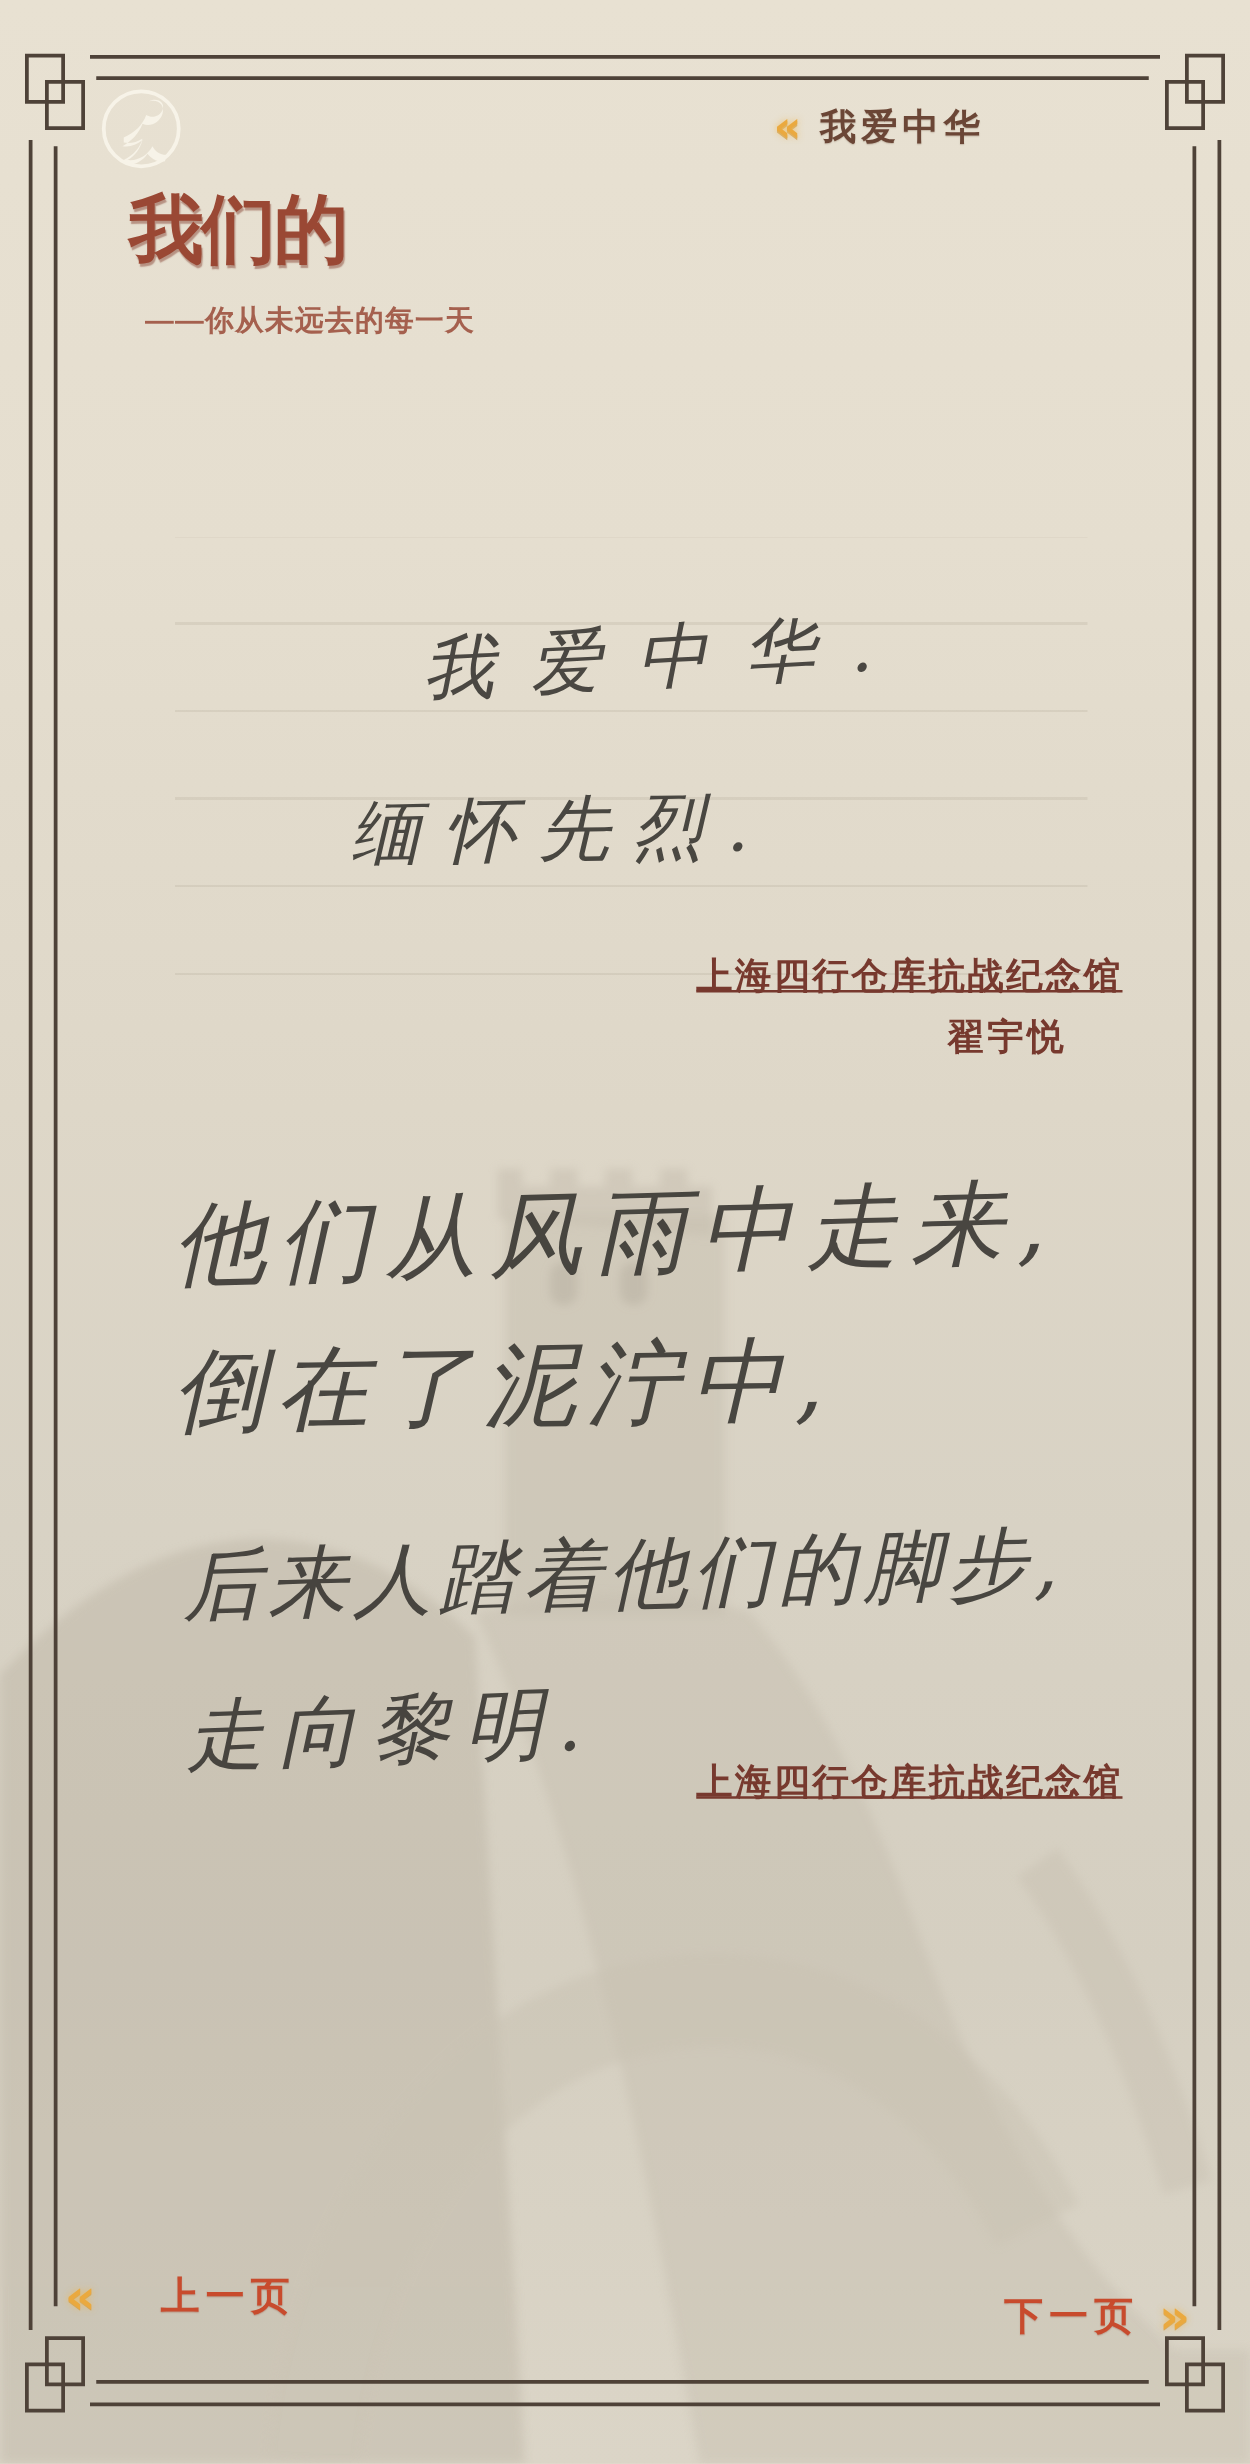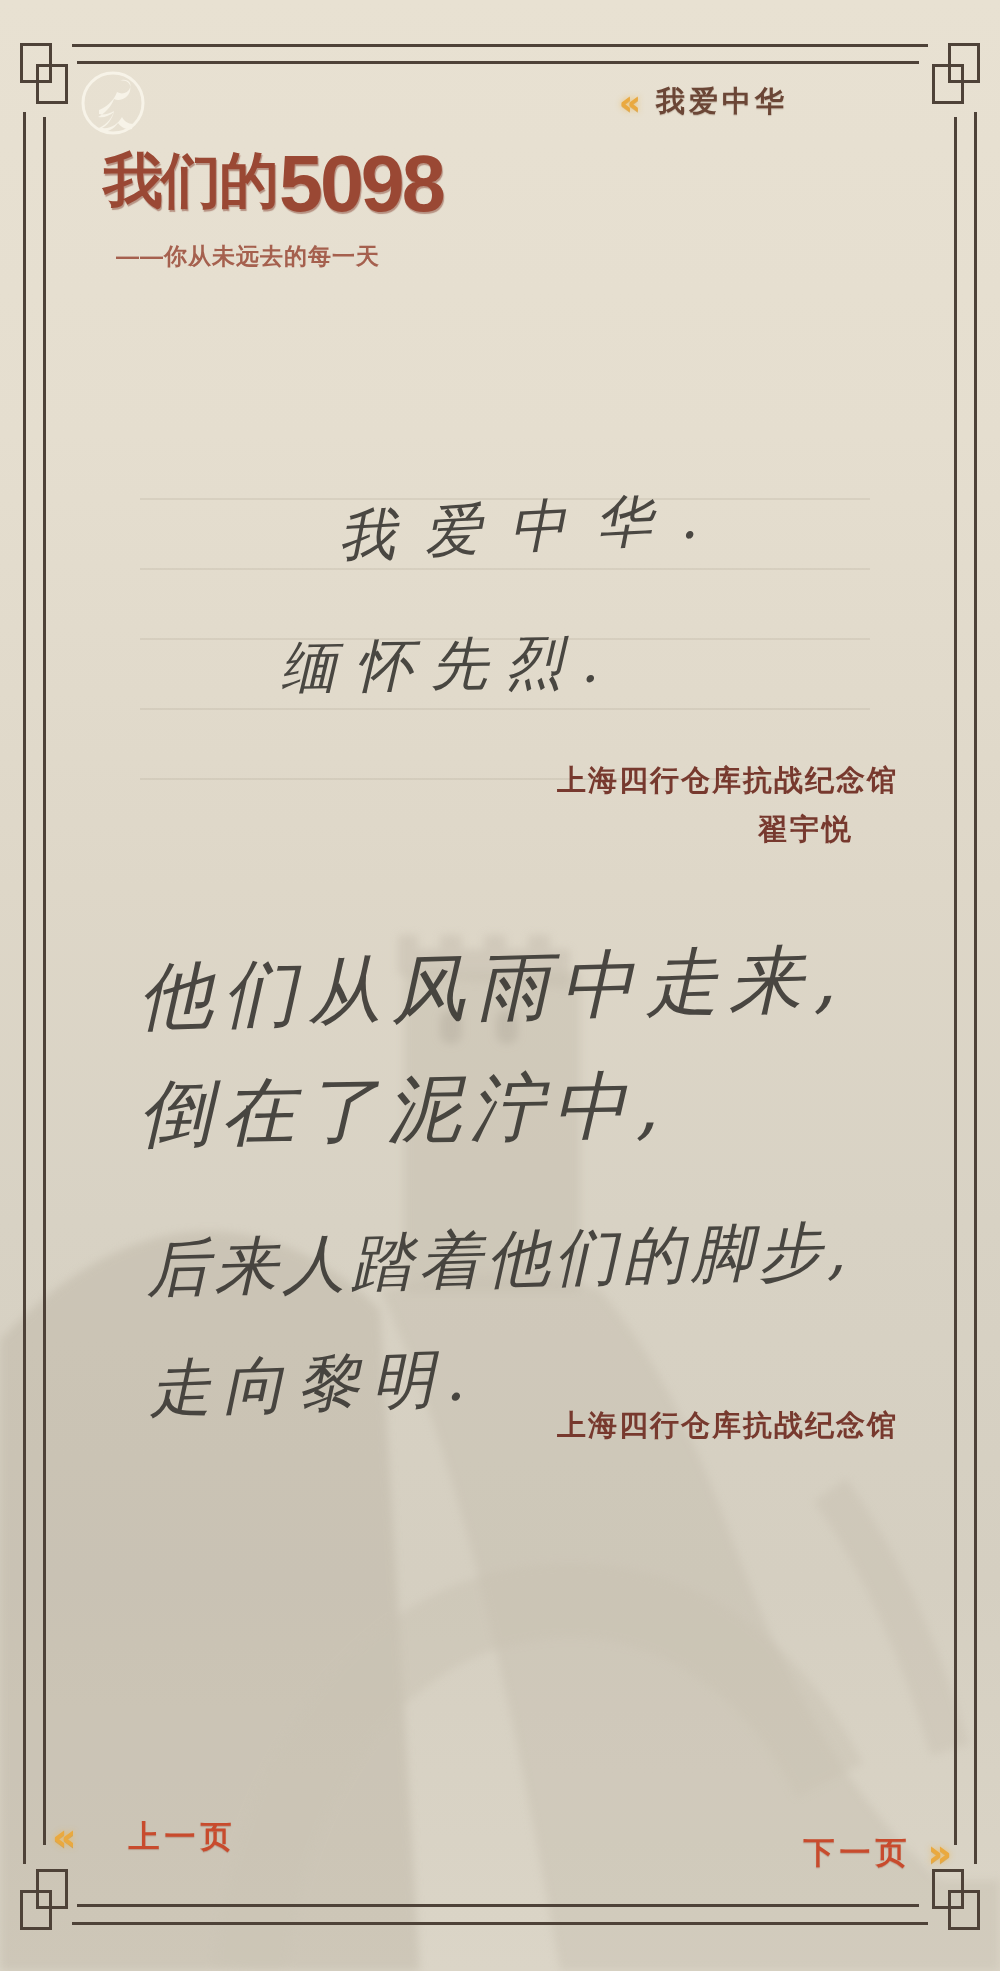--- a/index.html
+++ b/index.html
@@ -57,21 +57,21 @@
   .chev{
     color:var(--gold);font-weight:bold;line-height:1;
     text-shadow:0 0 6px rgba(238,184,84,.8), 0 1px 0 rgba(201,137,32,.6);
     font-family:"DejaVu Sans", sans-serif;
   }
   .back-link .chev{font-size:34px;}
   .back-link .lbl{
     color:var(--link-brown);font-size:29px;font-weight:bold;letter-spacing:4px;
     text-shadow:0 1px 1px rgba(90,60,40,.25);
   }
-  .brand{position:absolute;left:103px;top:144px;display:flex;align-items:center;line-height:1;}
+  .brand{position:absolute;left:103px;top:154px;display:flex;align-items:flex-start;line-height:1;}
   .brand .cn{
     font-size:60px;font-weight:900;color:var(--title-red);letter-spacing:-2px;
     text-shadow:1px 2px 1px rgba(124,52,36,.45);
   }
   .brand .num{
     font-size:79px;font-weight:900;color:var(--title-red);letter-spacing:-3px;
     margin-left:2px;margin-bottom:-6px;
     text-shadow:1px 2px 1px rgba(124,52,36,.45);
   }
   .tagline{
@@ -84,21 +84,21 @@
     font-family:"DejaVu Serif", serif;font-style:italic;line-height:1;
   }
   .m1-l1{left:338px;top:498px;font-size:57px;letter-spacing:.5em;transform:rotate(-3deg);}
   .m1-l2{left:280px;top:636px;font-size:57px;letter-spacing:.32em;transform:rotate(-1deg);}
   .m2-l1{left:138px;top:950px;font-size:74px;letter-spacing:.14em;transform:rotate(-1.5deg);}
   .m2-l2{left:138px;top:1072px;font-size:74px;letter-spacing:.12em;transform:rotate(-1deg);}
   .m2-l3{left:146px;top:1228px;font-size:63px;letter-spacing:.08em;transform:rotate(-1.5deg);}
   .m2-l4{left:148px;top:1352px;font-size:63px;letter-spacing:.18em;transform:rotate(-2deg);}
   
   .attr{position:absolute;right:102px;text-align:right;color:var(--maroon);}
-  .attr .org{font-size:29px;font-weight:bold;letter-spacing:2px;}
+  .attr .org{font-size:29px;font-weight:bold;letter-spacing:2px;text-decoration:underline;}
   .attr .author{font-size:29px;font-weight:bold;letter-spacing:3px;margin-top:9px;}
   .attr1{top:761px;}
   .attr1 .author{padding-right:44px;}
   .attr2{top:1406px;}
   .attr2 .author{padding-right:57px;}
   
   .pager{position:absolute;display:flex;align-items:center;gap:16px;cursor:pointer;}
   .pager .chev{font-size:38px;}
   .pager .lbl{
     color:var(--nav-red);font-size:31px;font-weight:bold;letter-spacing:5px;
@@ -157,21 +157,20 @@
     <path d="M40,12 c8,-2 13,3 11,10 c-2,7 -10,11 -16,8 c-3,8 -9,14 -16,18 c6,1 11,-1 16,-5 c-2,7 -6,13 -12,16 c9,1 16,-4 20,-11 c2,4 6,7 11,7 l-1,5 c-6,1 -11,-2 -14,-6 c-4,6 -10,9 -17,9 l-2,-4 c8,-4 13,-10 15,-17 c-5,3 -10,4 -15,3 l0,-4 c9,-4 15,-10 18,-18 c5,3 11,1 13,-4 c2,-5 -2,-9 -8,-8 Z" fill="#f7f3e8"></path>
   </svg>
 
   <div class="back-link">
     <span class="chev">«</span>
     <span class="lbl">我爱中华</span>
   </div>
 
   <div class="brand">
     <span class="cn">我们的</span>
-    <span class="num">5098</span>
   </div>
   <div class="tagline">——你从未远去的每一天</div>
 
   <div class="hand m1-l1">我爱中华.</div>
   <div class="hand m1-l2">缅怀先烈.</div>
 
   <div class="attr attr1">
     <div class="org">上海四行仓库抗战纪念馆</div>
     <div class="author">翟宇悦</div>
   </div>

